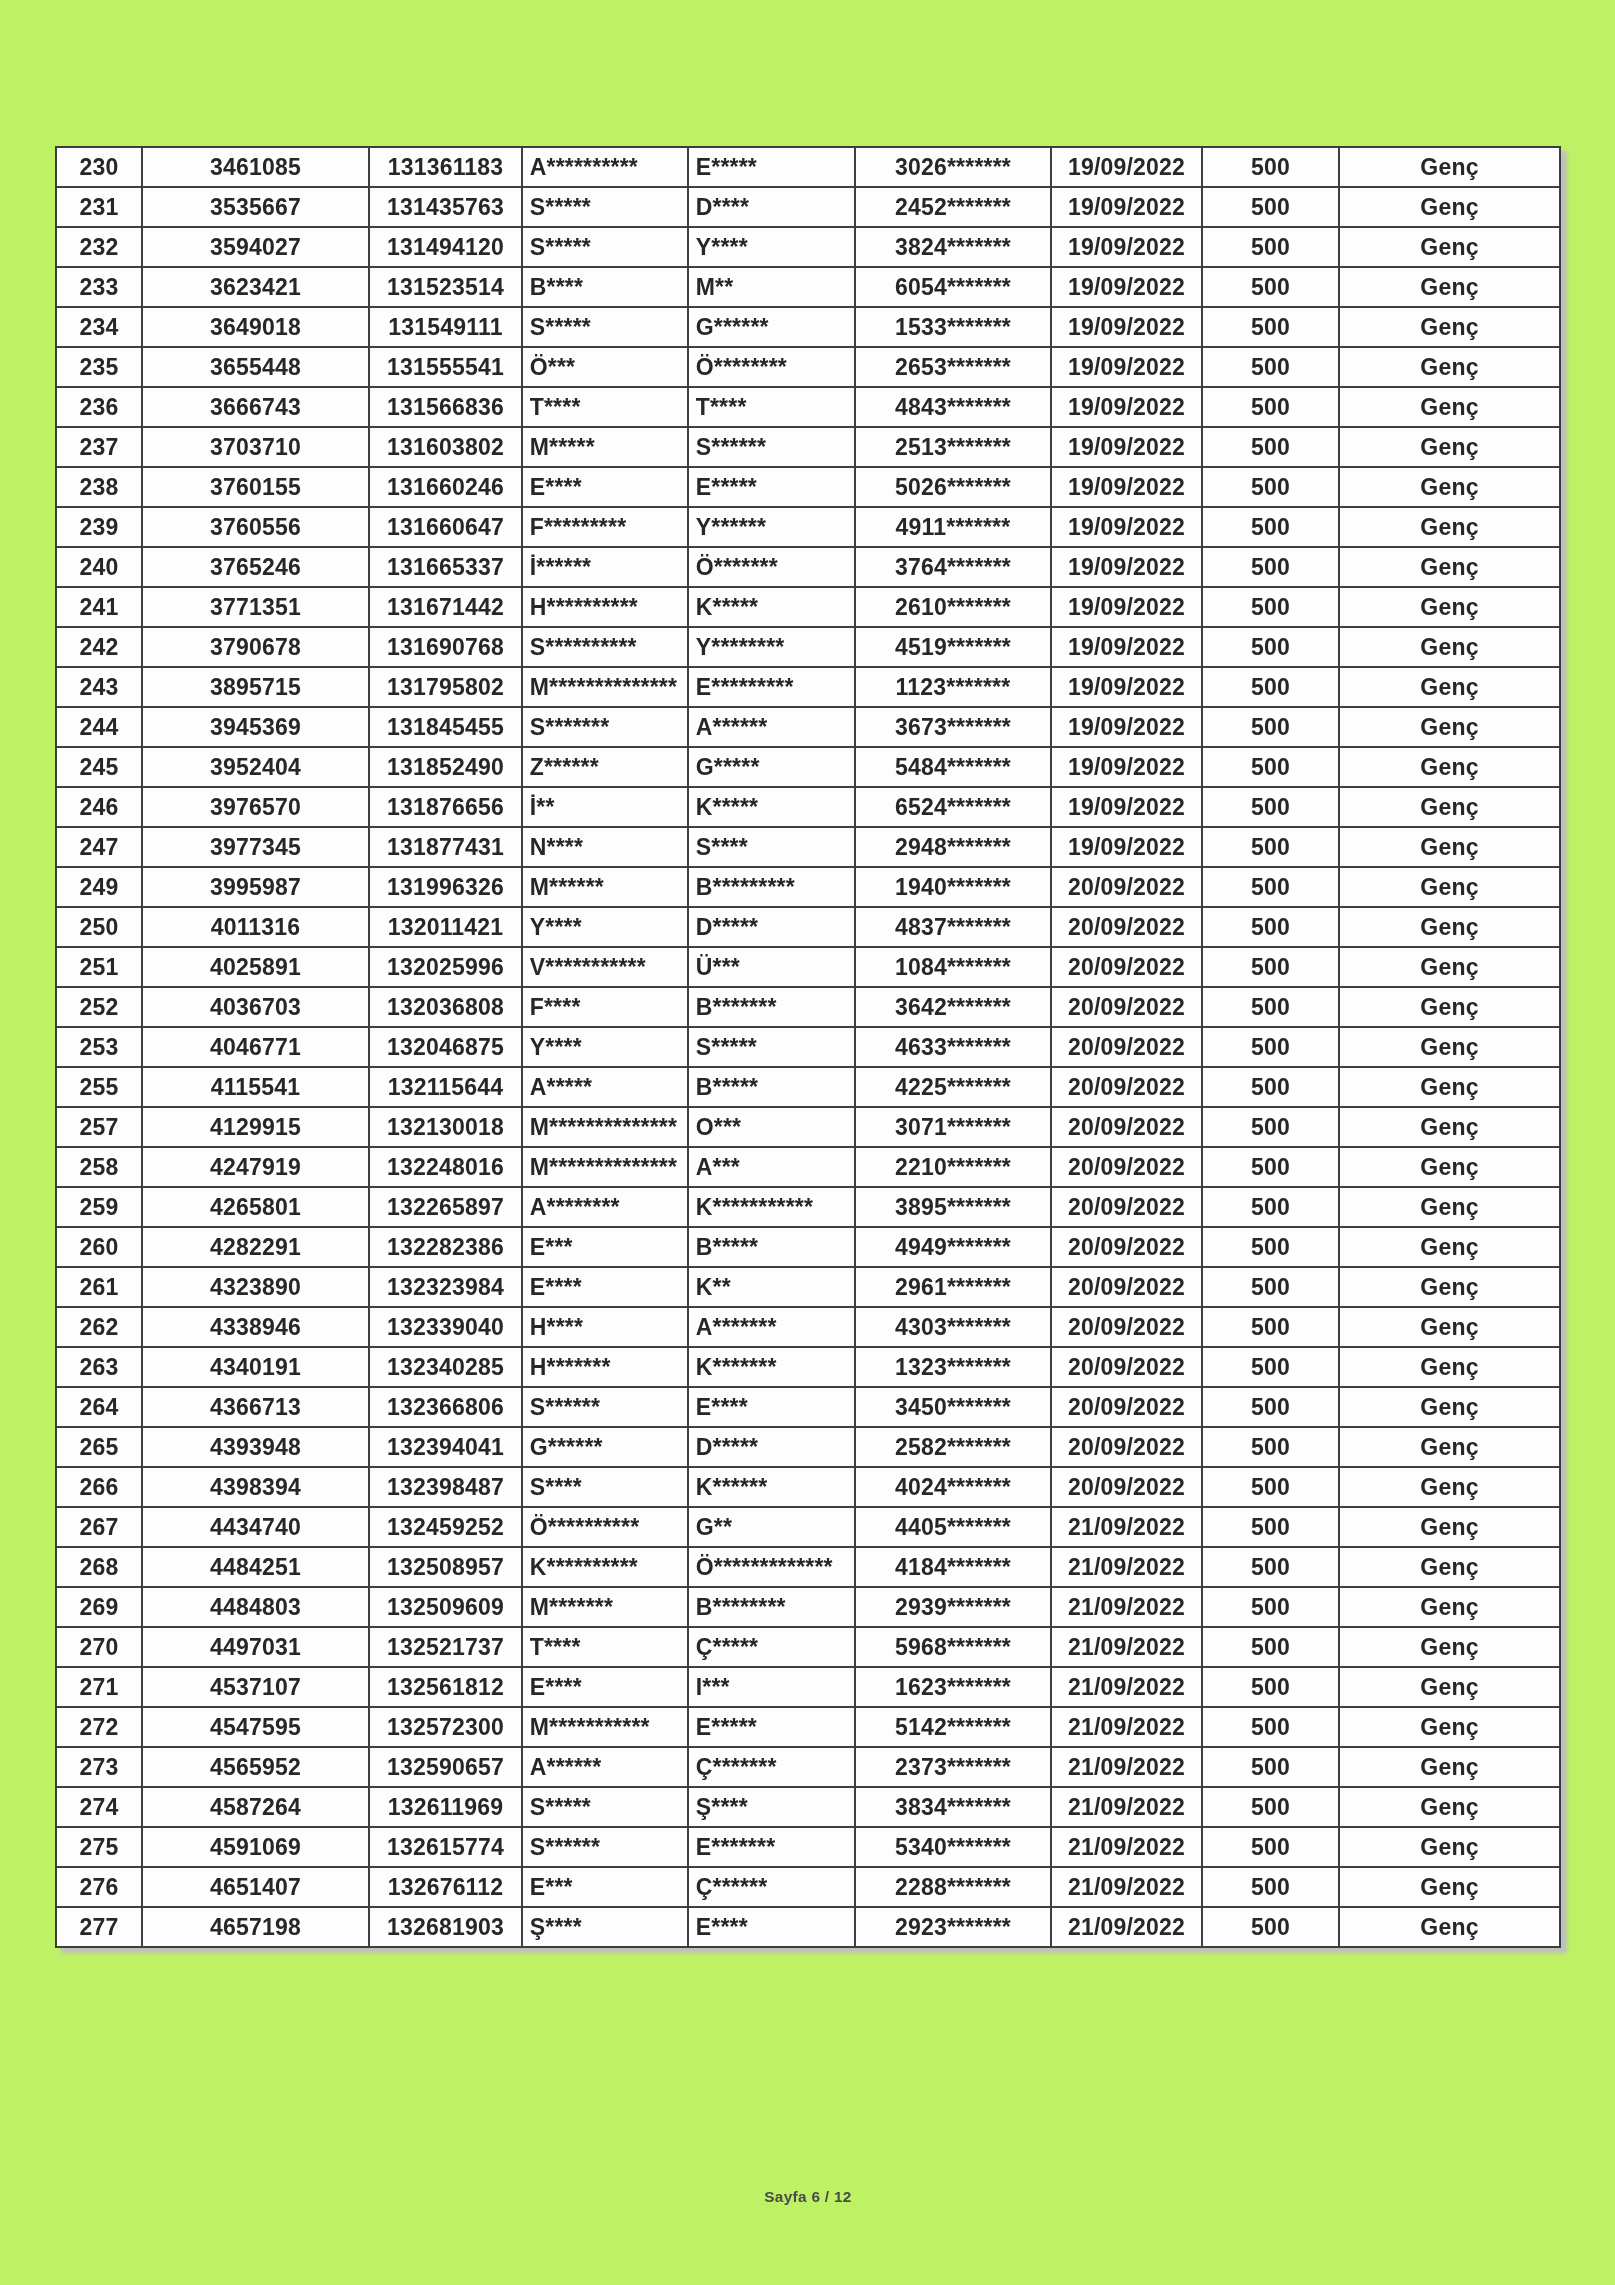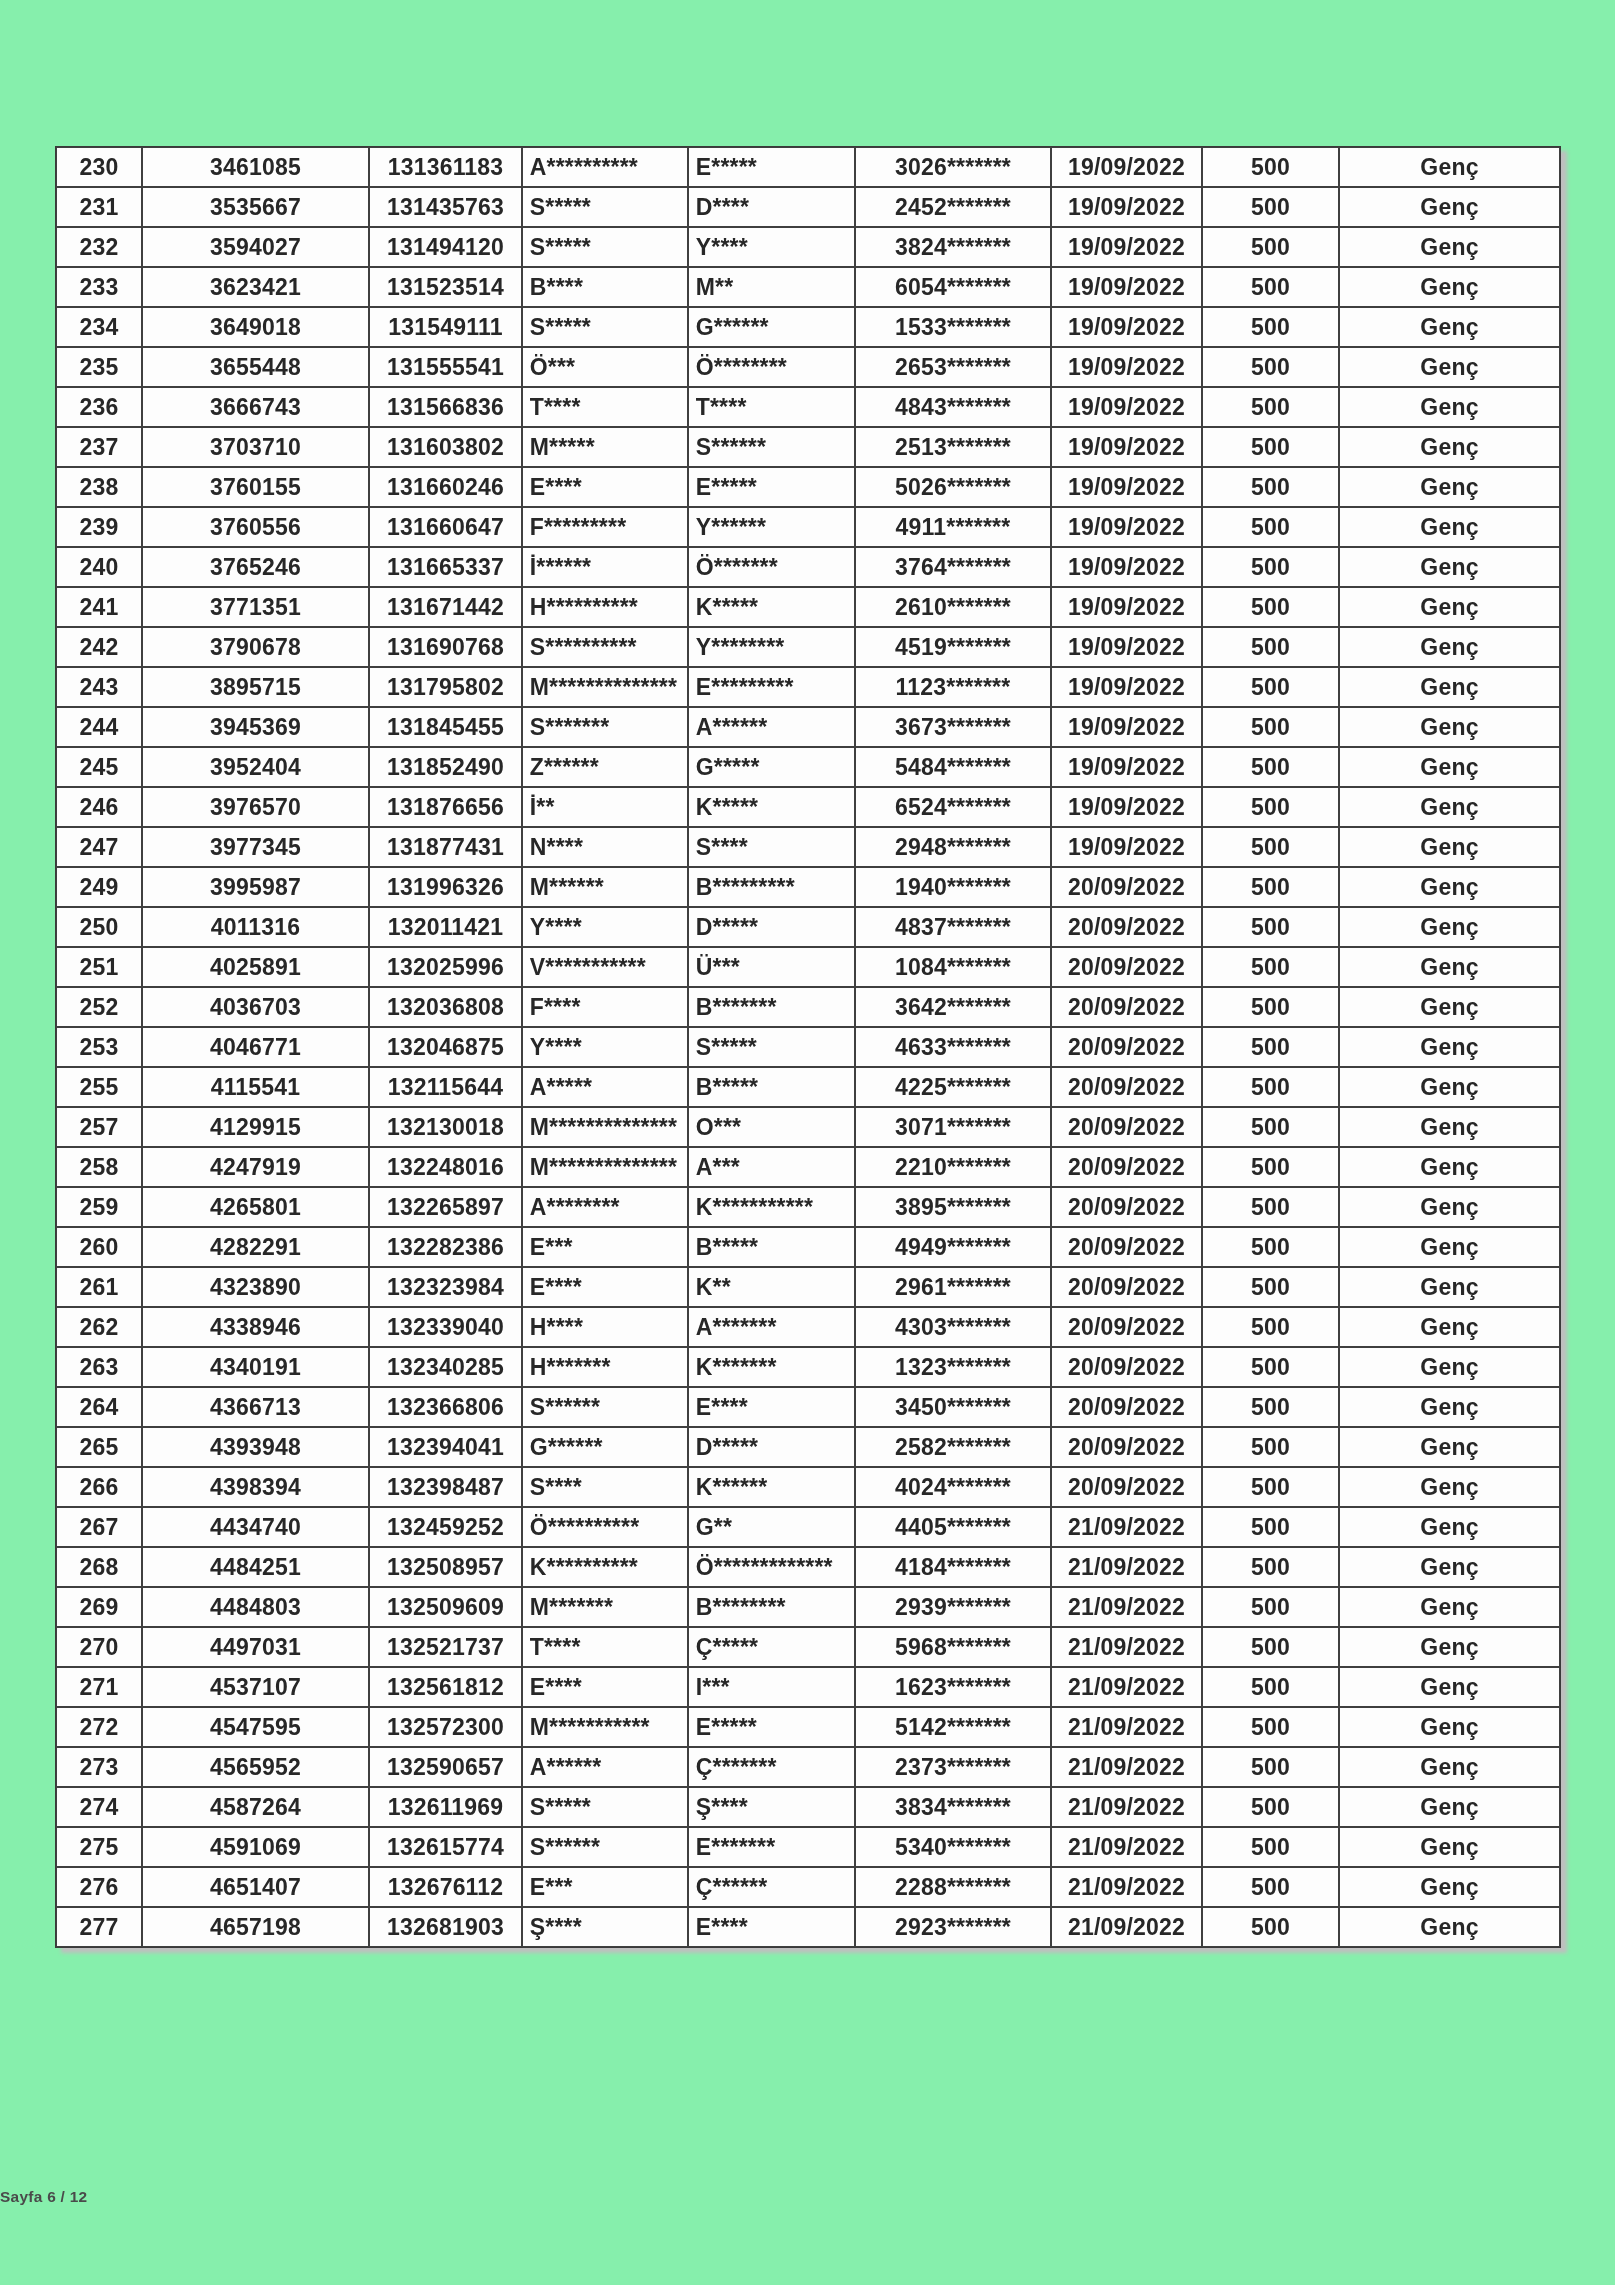--- a/index.html
+++ b/index.html
@@ -9,21 +9,21 @@
   }
   body {
     width: 1616px;
     height: 2285px;
     position: relative;
     font-family: "Liberation Sans", "DejaVu Sans", sans-serif;
   }
   .page {
     position: absolute;
     inset: 0;
-    background: #86efac;
+    background: #bef264;
     text-decoration: underline;
   }
   table.payment-table {
     position: absolute;
     left: 55px;
     top: 146px;
     width: 1504px;
     border-collapse: separate;
     border-spacing: 0;
     table-layout: fixed;
@@ -47,21 +47,21 @@
   }
   table.payment-table td.left {
     text-align: left;
     padding-left: 6.7px;
   }
   .footer-label {
     position: absolute;
     top: 2188px;
     left: 0;
     width: 100%;
-    text-align: left;
+    text-align: center;
     font-size: 15.4px;
     font-weight: 700;
     color: #4a4a4a;
     letter-spacing: 0.3px;
   }
 </style>
 </head>
 <body>
 
 <div class="page">

